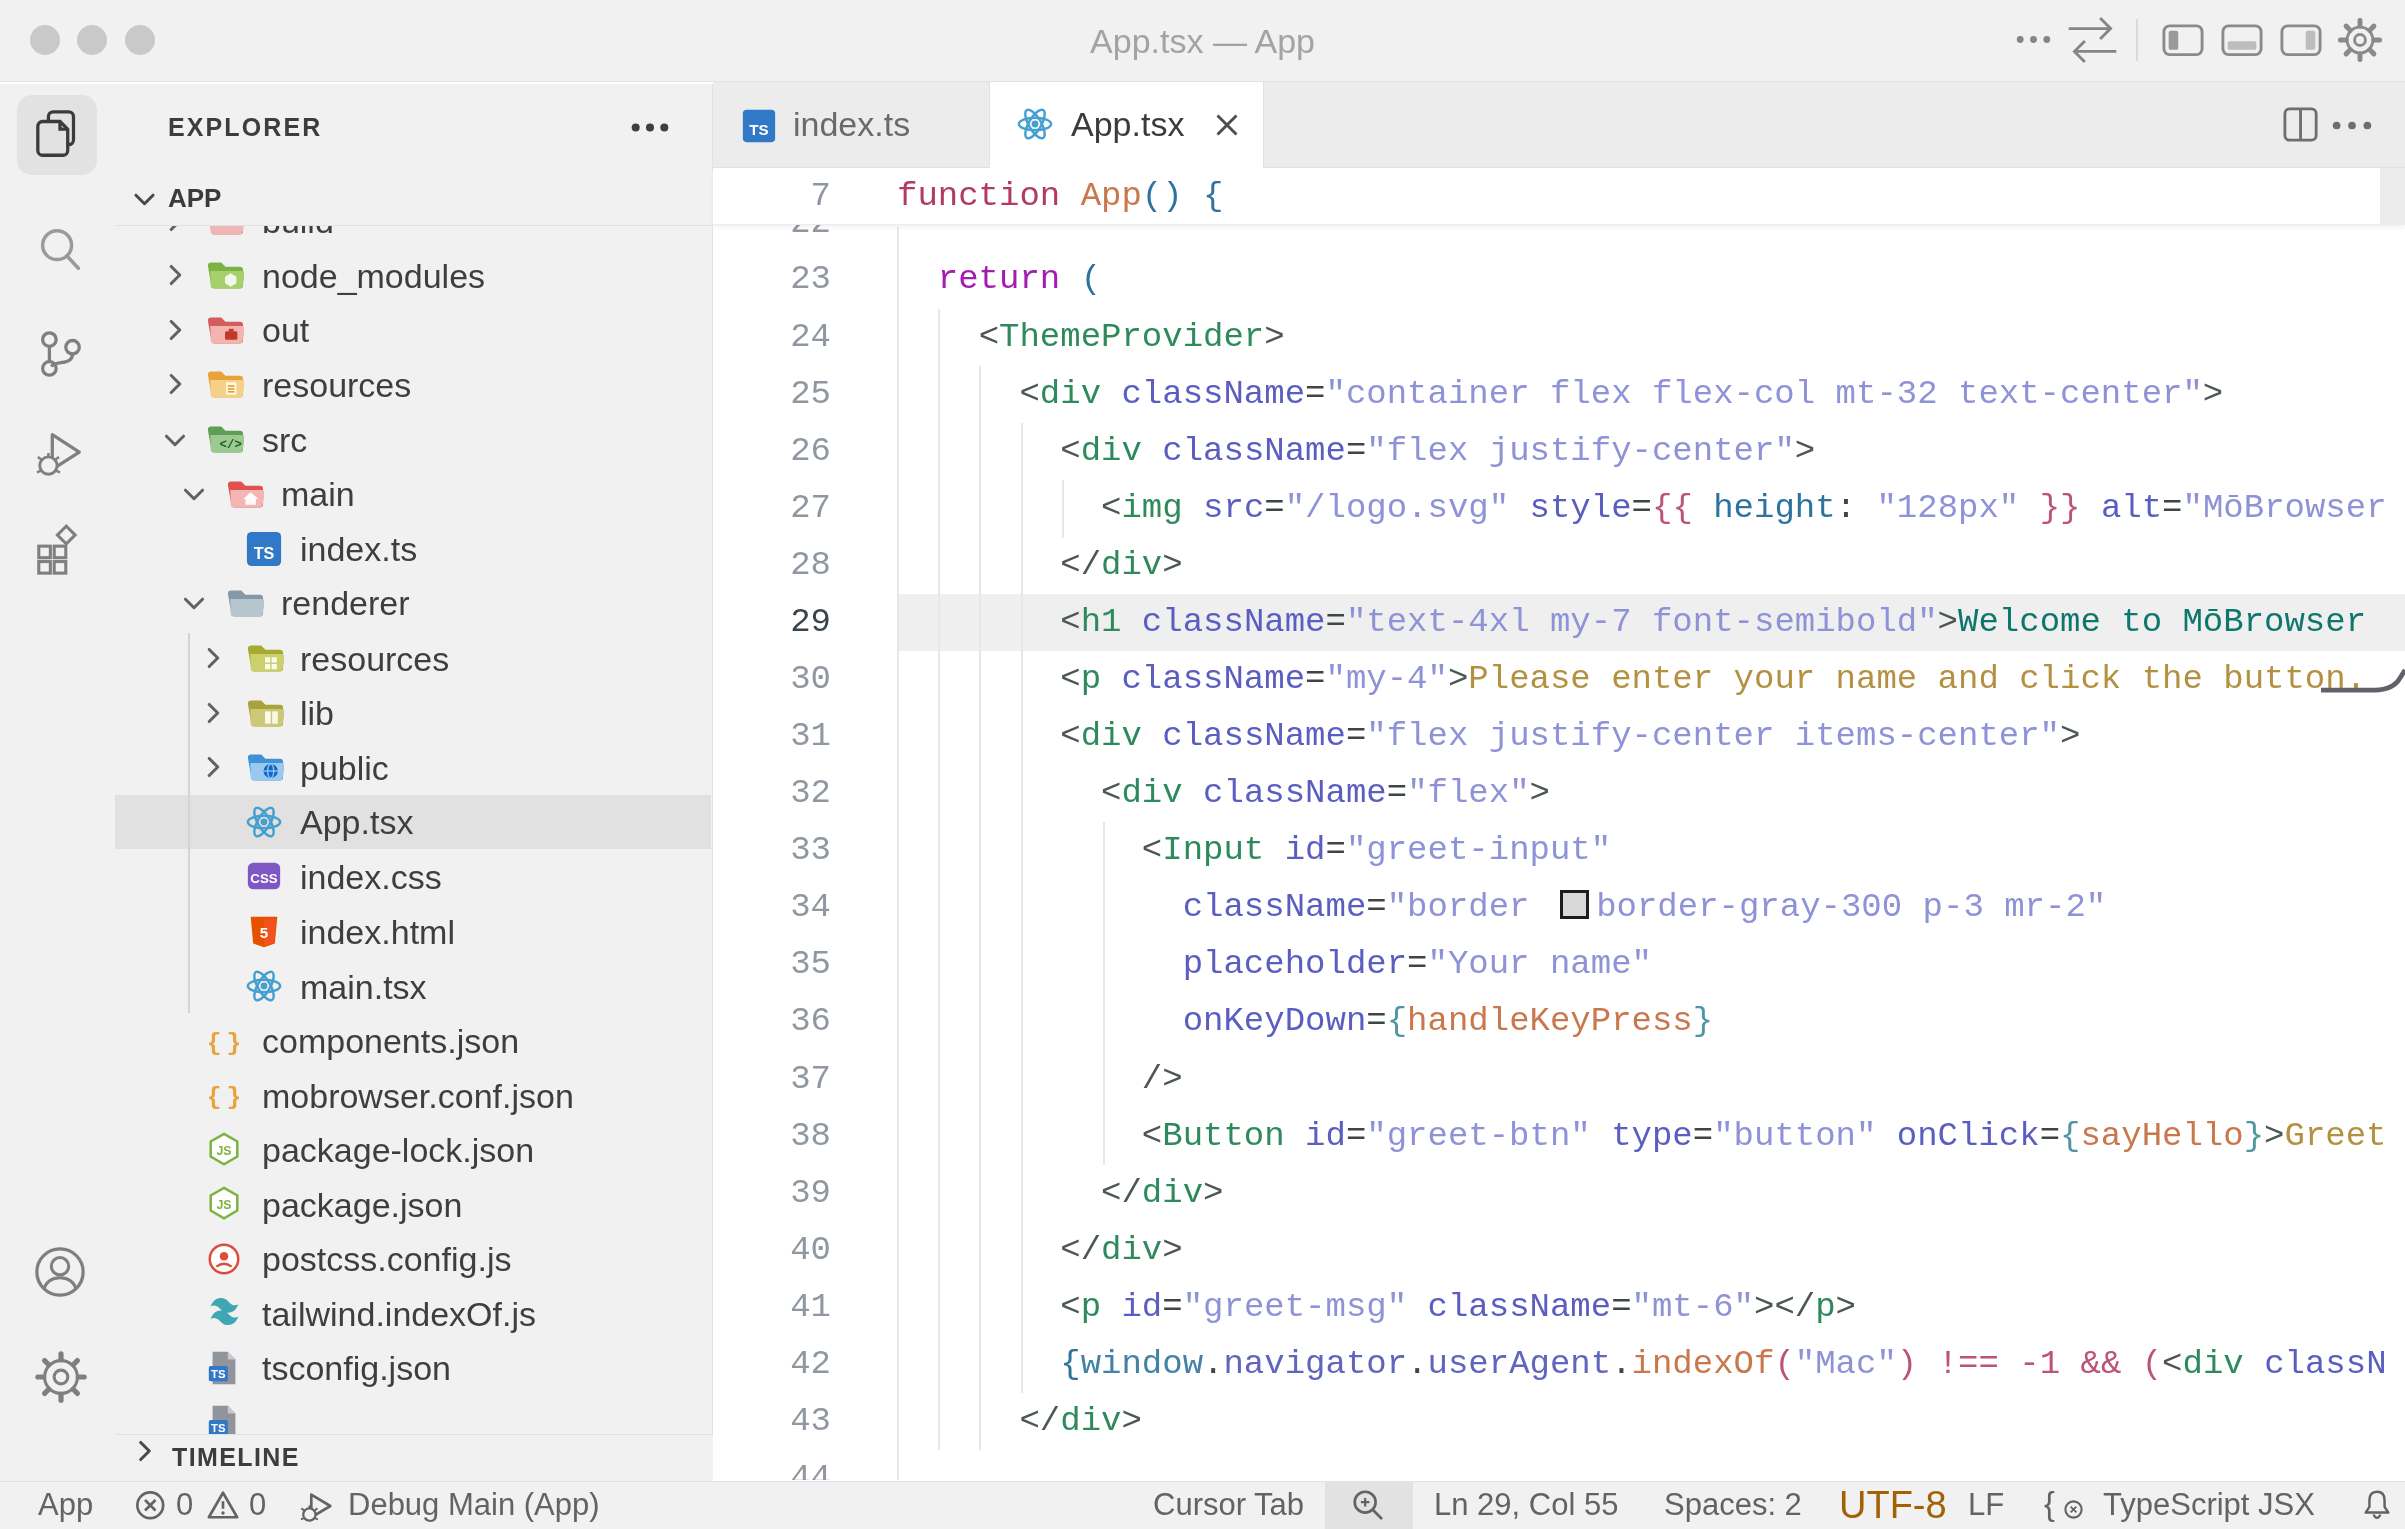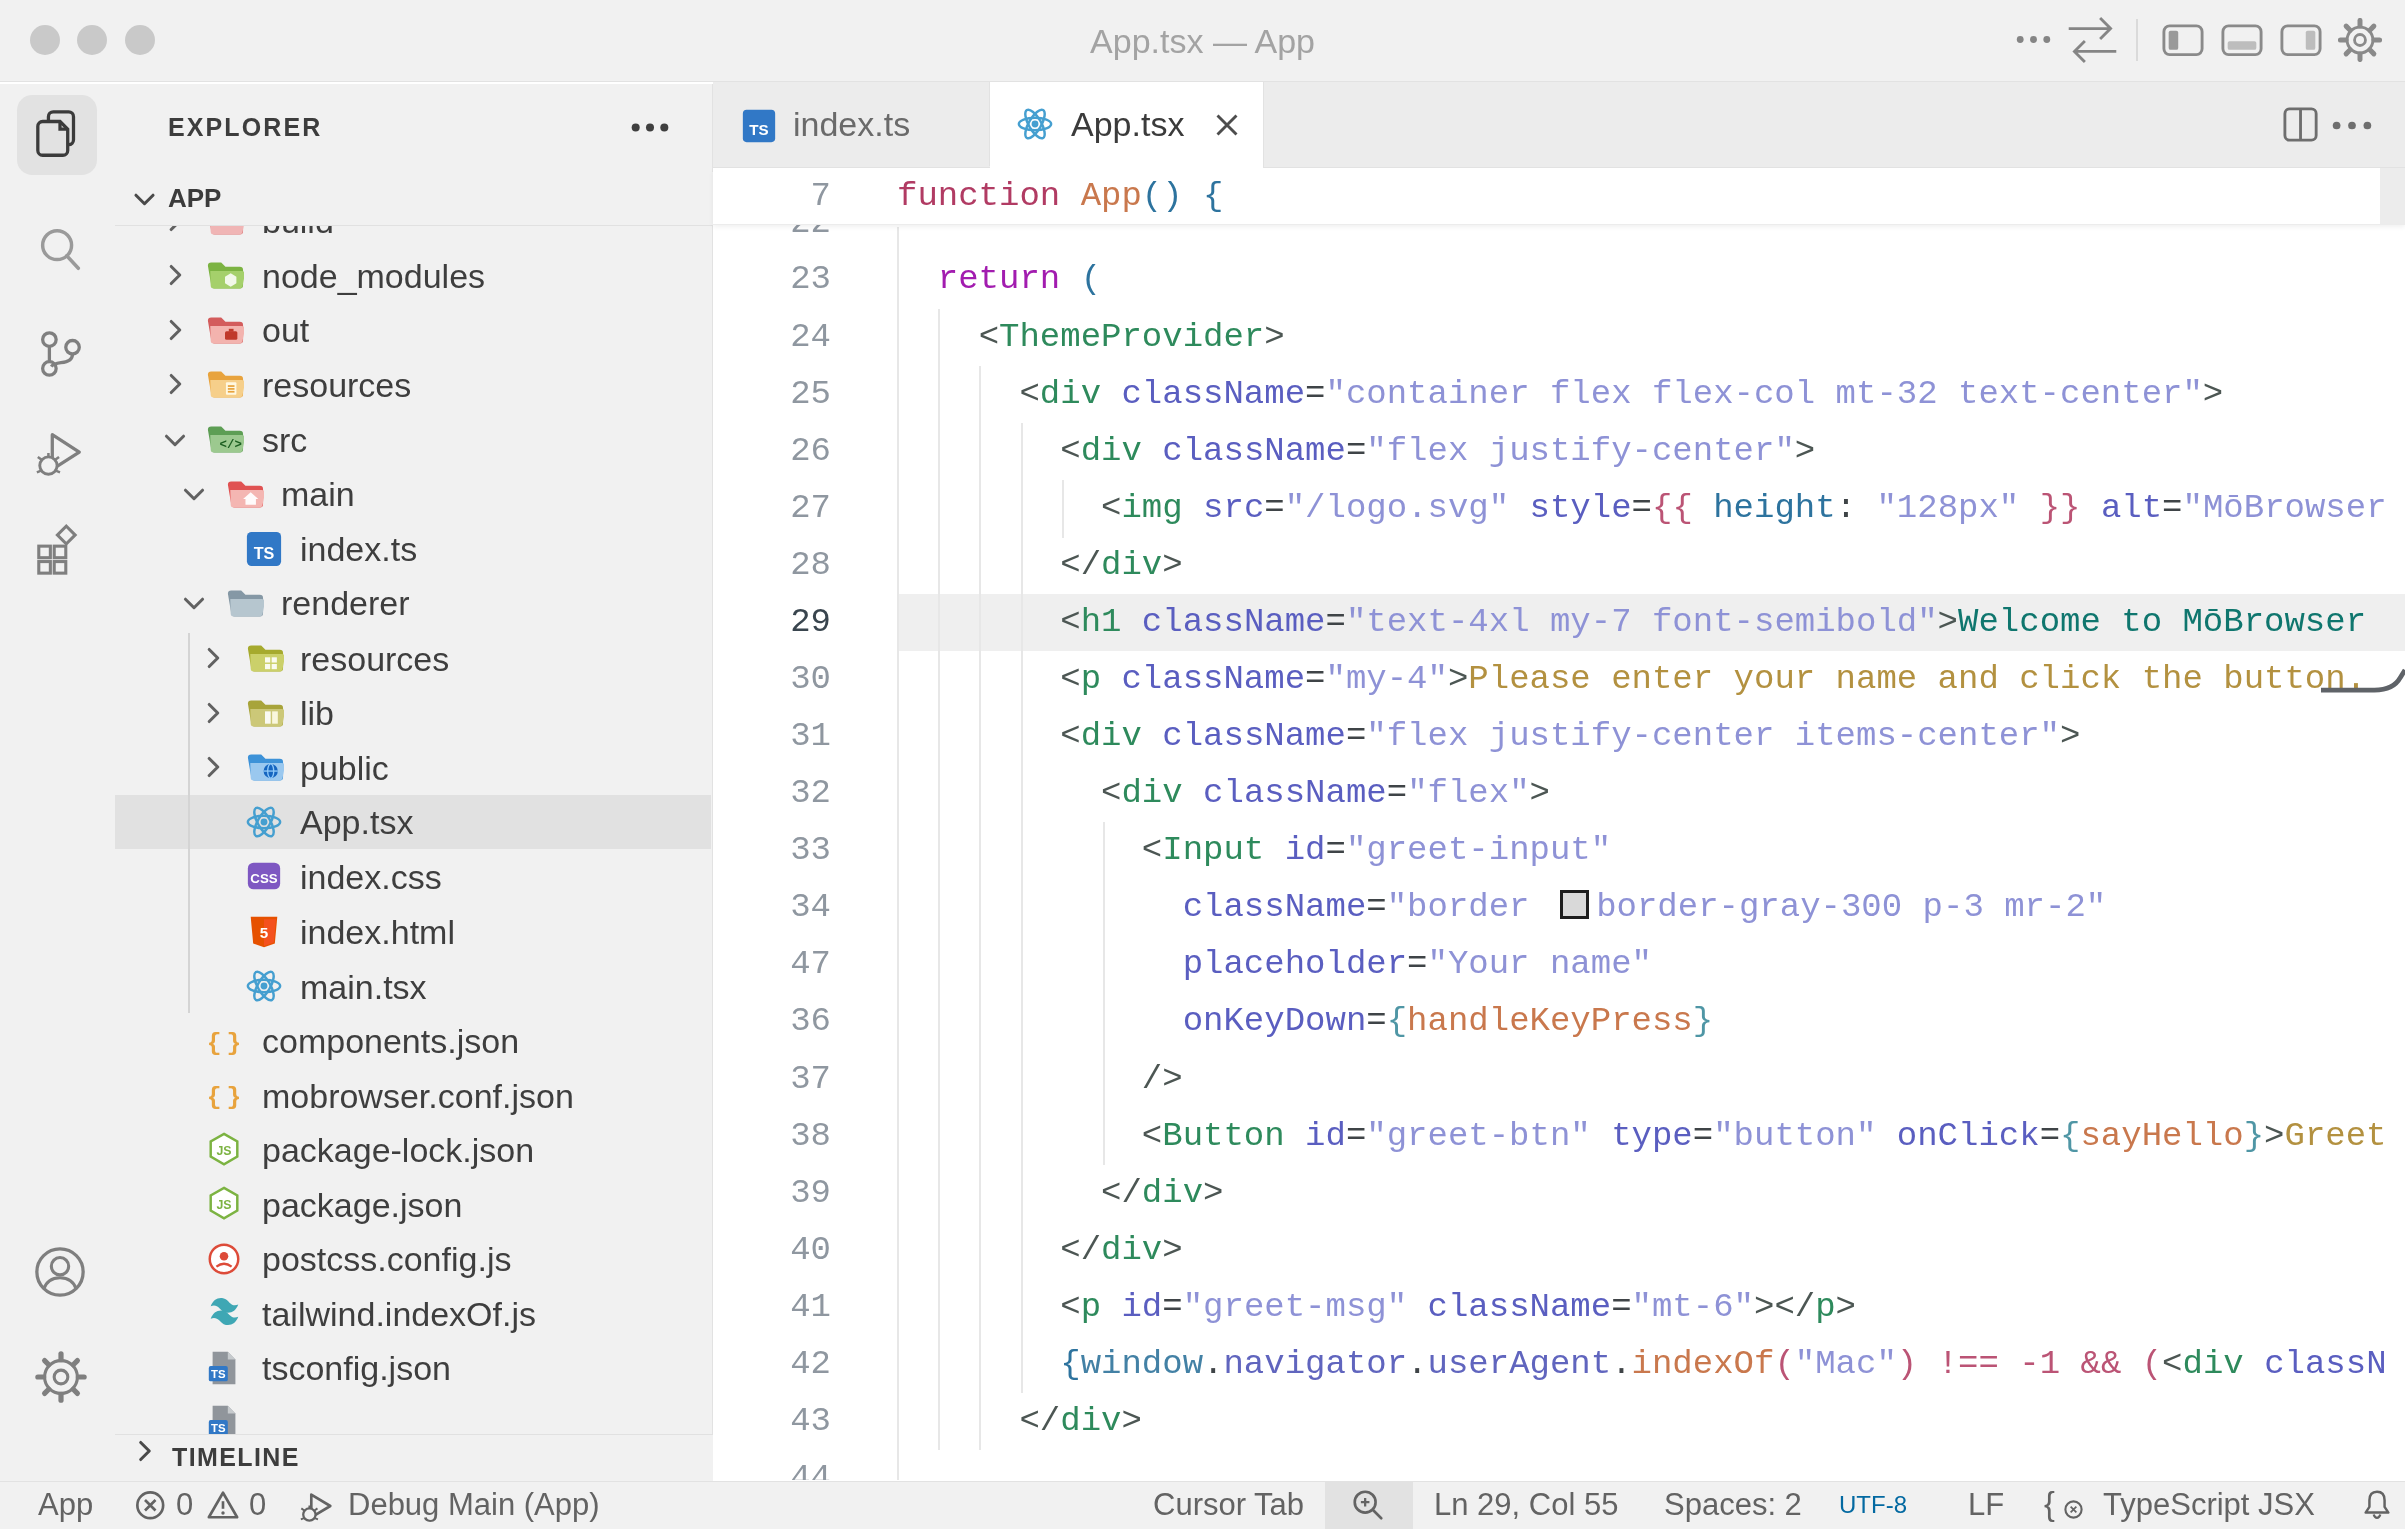--- a/index.html
+++ b/index.html
@@ -37,21 +37,21 @@
     </svg>
     <div style="position:absolute;left:348px;top:1481px;height:49px;line-height:48px;font-size:31px;color:#636363;white-space:pre">Debug Main (App)</div>
     <div style="position:absolute;left:1153px;top:1481px;height:49px;line-height:48px;font-size:31px;color:#636363;white-space:pre">Cursor Tab</div>
     <svg style="position:absolute;left:1350px;top:1487px" width="36" height="36" viewBox="0 0 38 38" fill="none">
       <circle cx="16" cy="16" r="11" stroke="#636363" stroke-width="2.8"></circle>
       <path d="M24 24 L33 33" stroke="#636363" stroke-width="2.8" stroke-linecap="round"></path>
       <path d="M16 11.5 v9 M11.5 16 h9" stroke="#636363" stroke-width="2.4"></path>
     </svg>
     <div style="position:absolute;left:1434px;top:1481px;height:49px;line-height:48px;font-size:31px;color:#636363;white-space:pre">Ln 29, Col 55</div>
     <div style="position:absolute;left:1664px;top:1481px;height:49px;line-height:48px;font-size:31px;color:#636363;white-space:pre">Spaces: 2</div>
-    <div style="position:absolute;left:1839px;top:1481px;height:49px;line-height:48px;font-size:24px;color:#0369a1;white-space:pre">UTF-8</div>
+    <div style="position:absolute;left:1839px;top:1481px;height:49px;line-height:48px;font-size:38px;color:#a16207;white-space:pre">UTF-8</div>
     <div style="position:absolute;left:1968px;top:1481px;height:49px;line-height:48px;font-size:31px;color:#636363;white-space:pre">LF</div>
     <div style="position:absolute;left:2044px;top:1481px;height:49px;line-height:46px;font-size:32.5px;color:#636363">{</div>
     <svg style="position:absolute;left:2063px;top:1499px" width="21" height="21" viewBox="0 0 22 22" fill="none">
       <circle cx="11" cy="11" r="8.5" stroke="#636363" stroke-width="2.2" fill="#f1f1f1"></circle>
       <path d="M8 8 l6 6 m0 -6 l-6 6" stroke="#636363" stroke-width="1.8"></path>
     </svg>
     <div style="position:absolute;left:2103px;top:1481px;height:49px;line-height:48px;font-size:31px;color:#636363;white-space:pre">TypeScript JSX</div>
     <svg style="position:absolute;left:2359px;top:1487px" width="36" height="36" viewBox="0 0 38 38" fill="none">
       <path d="M19 5 q8 0 8 9 v7 l4 6 H7 l4 -6 v-7 q0 -9 8 -9 z" stroke="#636363" stroke-width="2.6" fill="none" stroke-linejoin="round"></path>
       <path d="M15.5 29 q1 3.5 3.5 3.5 q2.5 0 3.5 -3.5" stroke="#636363" stroke-width="2.4" fill="none"></path>
@@ -378,21 +378,21 @@
         <div class="gn" style="top:366px">25</div>
         <div class="gn" style="top:423px">26</div>
         <div class="gn" style="top:480px">27</div>
         <div class="gn" style="top:537px">28</div>
         <div class="gn cur" style="top:594px">29</div>
         <div class="gn" style="top:651px">30</div>
         <div class="gn" style="top:708px">31</div>
         <div class="gn" style="top:765px">32</div>
         <div class="gn" style="top:822px">33</div>
         <div class="gn" style="top:879px">34</div>
-        <div class="gn" style="top:936px">47</div>
+        <div class="gn" style="top:936px">35</div>
         <div class="gn" style="top:993px">36</div>
         <div class="gn" style="top:1051px">37</div>
         <div class="gn" style="top:1108px">38</div>
         <div class="gn" style="top:1165px">39</div>
         <div class="gn" style="top:1222px">40</div>
         <div class="gn" style="top:1279px">41</div>
         <div class="gn" style="top:1336px">42</div>
         <div class="gn" style="top:1393px">43</div>
         <div class="gn" style="top:1450px">44</div>
       <div class="cl" style="top:251px">  <span style="color:#a21caf">return</span> <span style="color:#2d739e">(</span></div>

